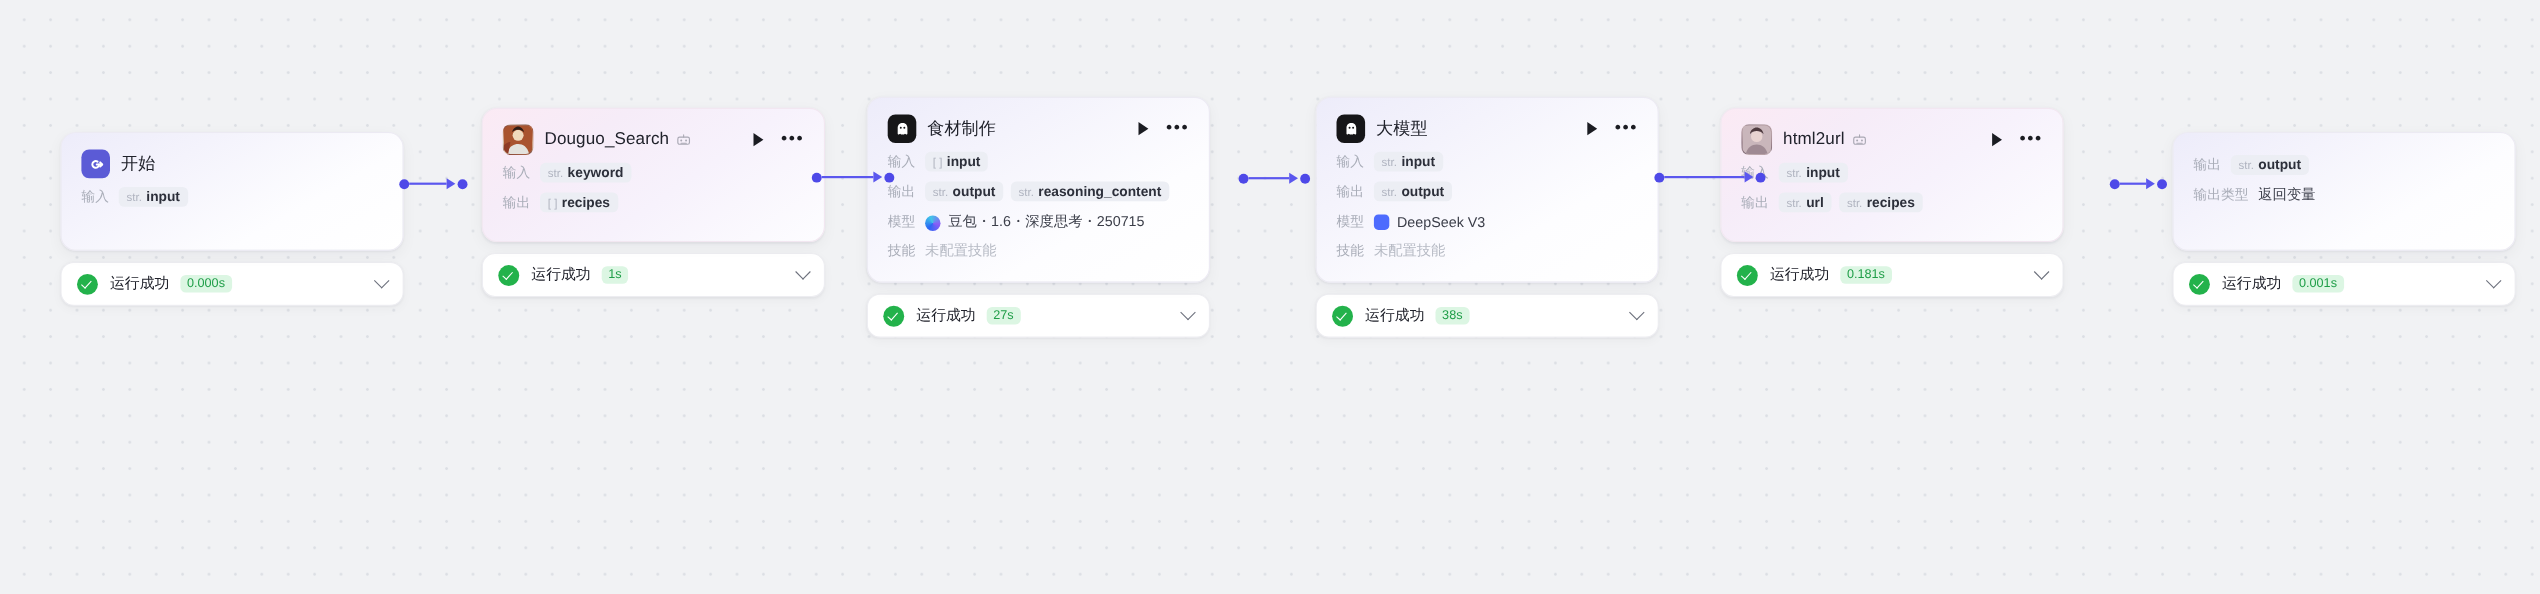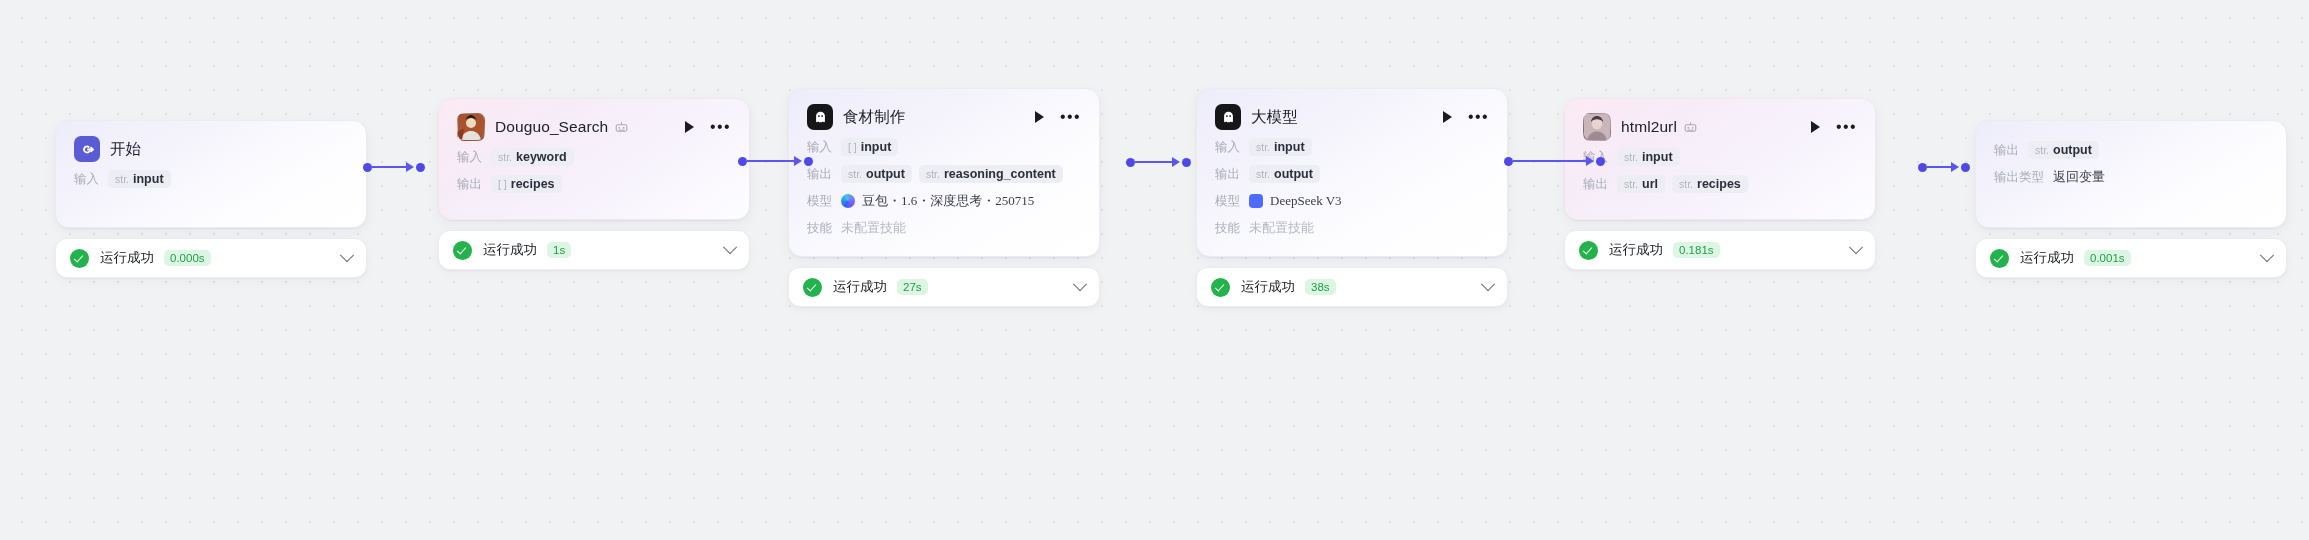--- a/index.html
+++ b/index.html
@@ -148,22 +148,21 @@
 
   .plain-val {
     font-size: 13px;
     color: #3b3e49;
     white-space: nowrap;
   }
   .plain-val.muted { color: #b6bac4; }
 
   .model-row {
     display: flex;
-    align-items: center;
-    font-family: Liberation Serif, serif;
+    align-items: flex-end;
   }
   .model-ico {
     width: 14px;
     height: 14px;
     border-radius: 50%;
     margin-right: 7px;
     flex: 0 0 auto;
   }
   .model-ico.doubao {
     background: conic-gradient(from 220deg, #2a66f5, #41c6e8, #8b5cf6, #2a66f5);

